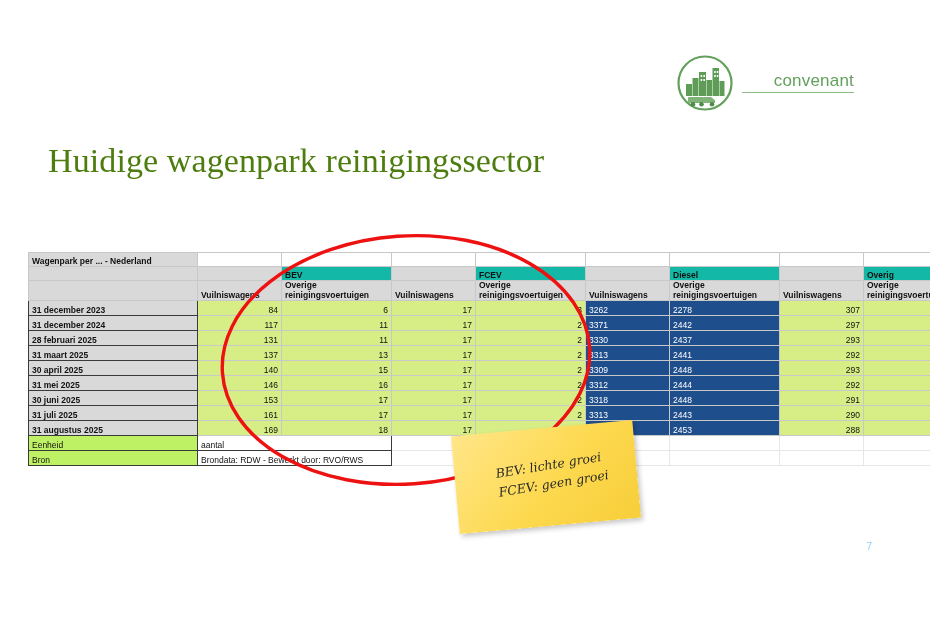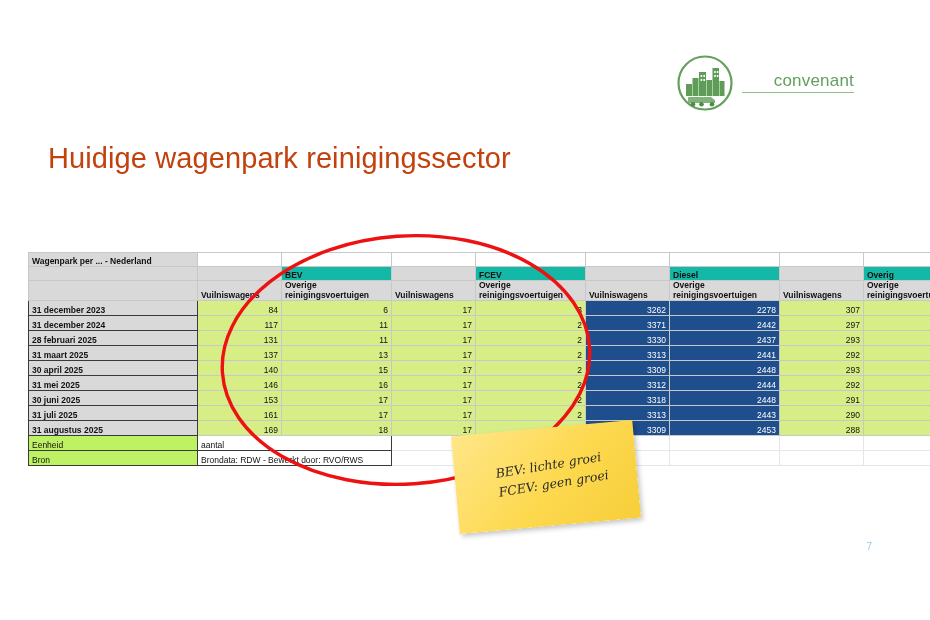--- a/index.html
+++ b/index.html
@@ -61,25 +61,26 @@
     font-size: 10.5px;
     color: #62A05B;
     line-height: 1.12;
   }
 
   
   .slide-title {
     position: absolute;
     left: 48px;
     top: 142px;
-    font-size: 29px;
-    color: #c2410c;
+    font-size: 34px;
+    color: #4d7c0f;
     font-weight: normal;
     letter-spacing: 0.1px;
     white-space: nowrap;
+    font-family: Liberation Serif, serif;
   }
 
   
   .page-number {
     position: absolute;
     right: 58px;
     top: 541px;
     font-size: 10px;
     color: #8FD0F0;
   }
@@ -136,21 +137,21 @@
   }
   td.green {
     background: #D7EE87;
     text-align: right;
     border: 1px solid #5E6B2A;
     height: 14px;
   }
   td.blue {
     background: #1F4E8C;
     color: #FFFFFF;
-    text-align: right;
+    text-align: left;
     border: 1px solid #163A69;
     height: 14px;
   }
   tr.foot td.footlabel {
     background: #bef264;
     text-align: left;
     font-weight: normal;
     border: 1px solid #3A3A3A;
     height: 14px;
   }

